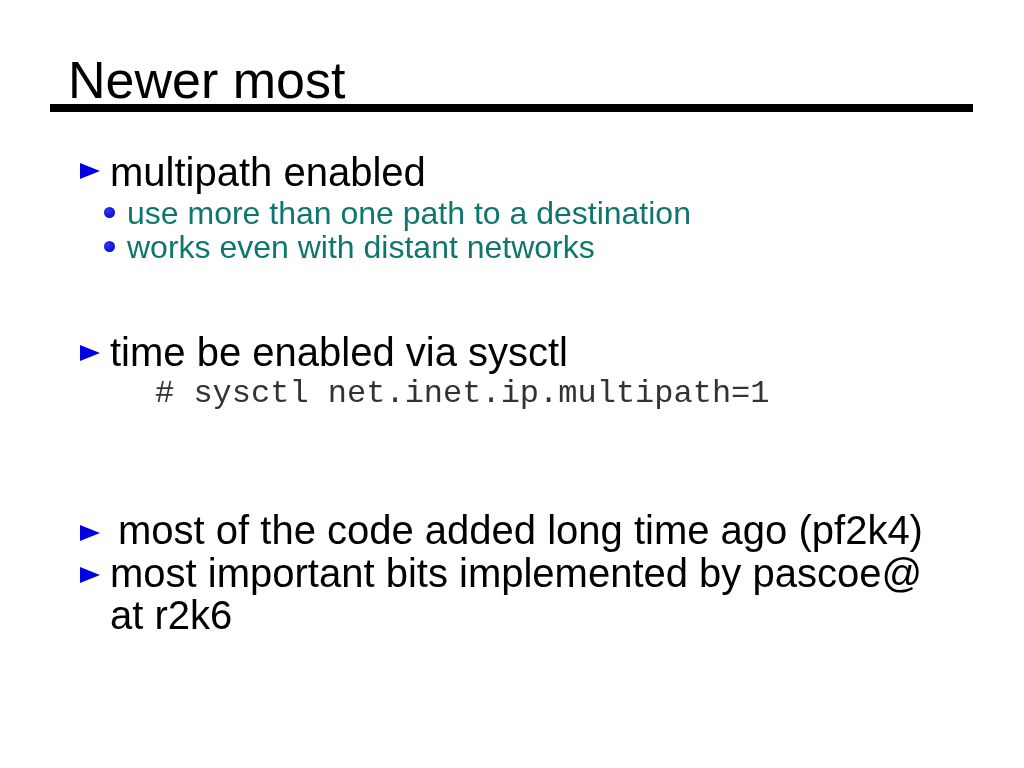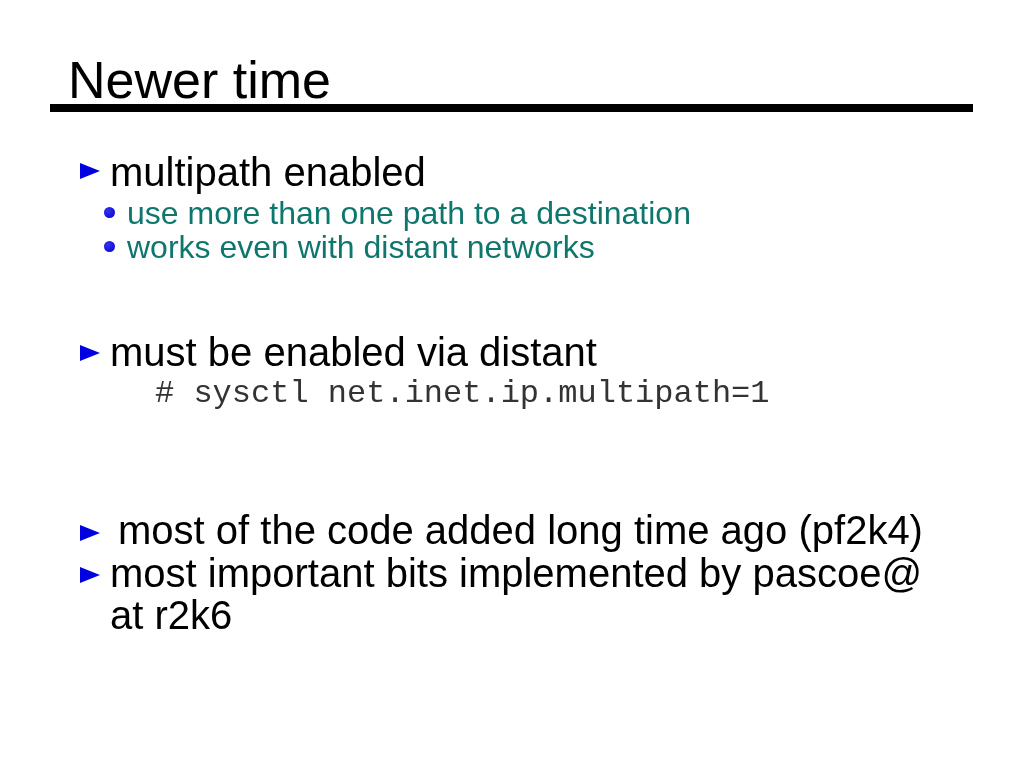--- a/index.html
+++ b/index.html
@@ -96,40 +96,40 @@
     line-height: 36px;
     white-space: nowrap;
     color: #333333;
   }
 </style>
 </head>
 <body>
 
 <div id="slide">
 
-  <div id="title" class="abs">Newer time</div>
+  <div id="title" class="abs">Newer most</div>
 
   <div id="title-underline" class="abs"></div>
 
   <div id="tri-1" class="abs tri"></div>
   <div id="bullet-1" class="abs main-bullet">multipath enabled</div>
 
   <div id="sub-list" class="abs">
     <div class="sub-item">
       <span class="dot"></span>
       <span>use more than one path to a destination</span>
     </div>
     <div class="sub-item">
       <span class="dot"></span>
       <span>works even with distant networks</span>
     </div>
   </div>
 
   <div id="tri-2" class="abs tri"></div>
-  <div id="bullet-2" class="abs main-bullet">must be enabled via distant</div>
+  <div id="bullet-2" class="abs main-bullet">time be enabled via sysctl</div>
 
   <div id="code-line" class="abs"># sysctl net.inet.ip.multipath=1</div>
 
   <div id="tri-3" class="abs tri"></div>
   <div id="bullet-3" class="abs main-bullet">most of the code added long time ago (pf2k4)</div>
 
   <div id="tri-4" class="abs tri"></div>
   <div id="bullet-4" class="abs main-bullet wrap">most important bits implemented by pascoe@ at r2k6</div>
 
 </div>

